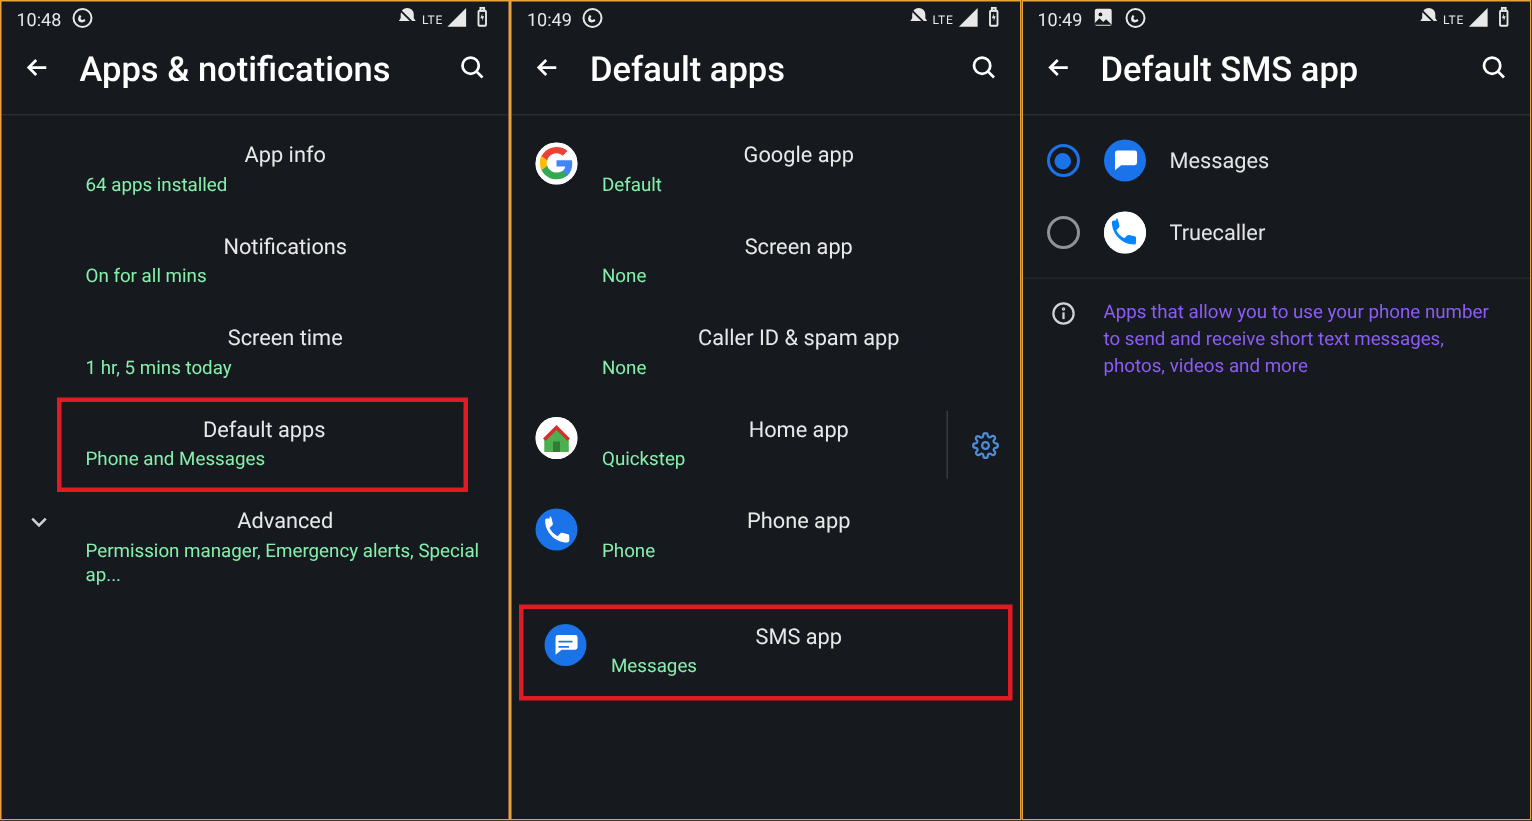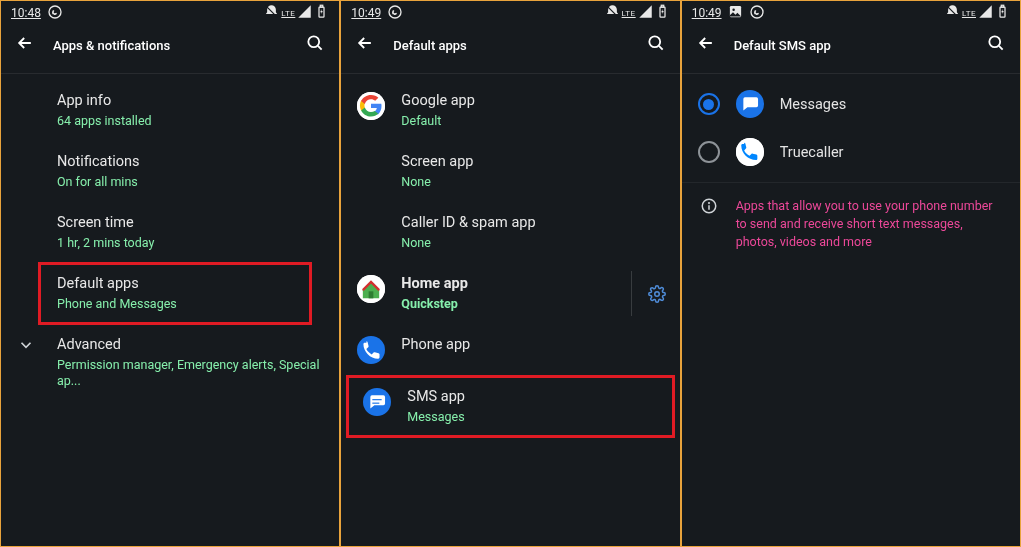--- a/index.html
+++ b/index.html
@@ -1,45 +1,45 @@
 <!DOCTYPE html>
 <html><head>
 <meta charset="utf-8">
 <style>
   * { margin: 0; padding: 0; box-sizing: border-box; font-family: Roboto, Arial, sans-serif; }
   body { background: #161a1e; width: 1021px; height: 547px; display: flex; }
   .panel { flex: 1; border: 1px solid #e8a33c; background: #161a1e; display: flex; flex-direction: column; overflow: hidden; position: relative; }
-  .status-bar { display: flex; align-items: center; justify-content: space-between; padding: 4px 10px 2px 10px; color: #e8e8e8; font-size: 12px; height: 22px; text-decoration: underline; }
+  .status-bar { display: flex; align-items: center; justify-content: space-between; padding: 4px 10px 2px 10px; color: #e8e8e8; font-size: 12px; height: 22px; }
   .status-left { display: flex; align-items: center; gap: 6px; }
   .status-right { display: flex; align-items: center; gap: 2px; }
   .status-right svg, .status-right span.icon-slot { display: inline-flex; }
   .header { display: flex; align-items: center; padding: 10px 14px 14px 14px; color: #fff; gap: 18px; }
-  .header .title { font-size: 13px; font-weight: 500; flex: 1; }
+  .header .title { font-size: 23px; font-weight: 500; flex: 1; }
   .divider { height: 1px; background: rgba(255,255,255,0.06); }
   .list { flex: 1; padding: 6px 0; }
   .item { display: flex; align-items: flex-start; padding: 12px 16px 12px 16px; color: #e4e4e4; cursor: pointer; position: relative; }
   .item .icon-col { width: 44px; display: flex; justify-content: flex-start; align-items: center; }
   .item .icon-col.empty { width: 44px; }
   .item .txt { flex: 1; }
-  .item .txt .primary { font-size: 14.5px; color: #e8e8e8; line-height: 1.3; }
+  .item .txt .primary { font-size: 14.5px; color: #e8e8e8; line-height: 1.3; text-align: center; }
   .item .txt .secondary { font-size: 12.5px; color: #86efac; margin-top: 2px; line-height: 1.3; }
   .panel1 .item { padding-left: 56px; }
   .panel1 .adv-item { padding-left: 16px; }
   .adv-item .expand { width: 40px; display:flex; align-items:center; justify-content:flex-start; color:#cfd3d7; }
   .highlight { outline: 3px solid #e01b24; outline-offset: -2px; }
   .app-ico { width: 28px; height: 28px; border-radius: 50%; display: flex; align-items: center; justify-content: center; }
   .gear { position: absolute; right: 14px; top: 50%; transform: translateY(-50%); display:flex; }
   .vdiv { position: absolute; right: 48px; top: 8px; bottom: 8px; width: 1px; background: rgba(255,255,255,0.15); }
   .radio-row { display:flex; align-items:center; padding: 10px 16px; gap: 16px; cursor:pointer; }
   .radio { width: 22px; height: 22px; border-radius:50%; border:2px solid #8e9398; display:flex; align-items:center; justify-content:center; flex-shrink:0; }
   .radio.selected { border-color:#1a73e8; }
   .radio.selected::after { content:''; width:11px; height:11px; background:#1a73e8; border-radius:50%; }
   .radio-label { color:#e4e4e4; font-size:14.5px; flex:1; }
   .info-row { display:flex; align-items:flex-start; padding: 14px 16px; gap: 16px; }
-  .info-row .info-txt { font-size:12.5px; color:#ec4899; line-height:1.45; flex:1; }
+  .info-row .info-txt { font-size:12.5px; color:#8b5cf6; line-height:1.45; flex:1; }
   .info-ico { width:22px; display:flex; justify-content:center; color:#cfd3d7; }
   .hdr-divider { height:1px; background:rgba(255,255,255,0.08); margin-top:2px; }
   .whatsapp-icon { width:16px; height:16px; }
   .ico16 { width:15px; height:15px; }
   .app-ico svg { width:28px; height:28px; }
 </style>
 </head>
 <body>
 
 <div class="panel panel1">
@@ -89,21 +89,21 @@
     </div>
     <div class="item">
       <div class="txt">
           <div class="primary">Notifications</div>
           <div class="secondary">On for all mins</div>
         </div>
     </div>
     <div class="item">
       <div class="txt">
           <div class="primary">Screen time</div>
-          <div class="secondary">1 hr, 2 mins today</div>
+          <div class="secondary">1 hr, 5 mins today</div>
         </div>
     </div>
     <div class="item highlight" style="margin:0 28px 0 38px; padding-left:18px;">
       <div class="txt">
           <div class="primary">Default apps</div>
           <div class="secondary">Phone and Messages</div>
         </div>
     </div>
     <div class="item adv-item">
       <div class="expand">
@@ -180,21 +180,21 @@
           <div class="secondary">None</div>
         </div>
     </div>
     <div class="item">
       <div class="icon-col empty"></div>
       <div class="txt">
           <div class="primary">Caller ID &amp; spam app</div>
           <div class="secondary">None</div>
         </div>
     </div>
-    <div class="item" style="position:relative;font-weight:bold;">
+    <div class="item" style="position:relative;">
       <div class="icon-col">
           <div class="app-ico" style="background:#fff;">
             <svg viewBox="0 0 24 24">
               <circle cx="12" cy="12" r="12" fill="#fff"></circle>
               <path d="M5 13l7-7 7 7v7H5z" fill="#4caf50"></path>
               <rect x="10" y="14" width="4" height="6" fill="#2e7d32"></rect>
               <path d="M5 13l7-7 7 7" fill="none" stroke="#d32f2f" stroke-width="2"></path>
             </svg>
           </div>
         </div>
@@ -213,23 +213,24 @@
     <div class="item">
       <div class="icon-col">
           <div class="app-ico" style="background:#1a73e8;">
             <svg viewBox="0 0 24 24">
               <path d="M6.6 3c.5 0 .9.3 1 .8l.8 3.2c.1.4 0 .8-.3 1.1L6.5 9.7c1 2 2.6 3.6 4.6 4.6l1.6-1.6c.3-.3.7-.4 1.1-.3l3.2.8c.5.1.8.5.8 1v2.6c0 .6-.5 1.1-1.1 1.1C9.9 18 4 12.1 4 5.3 4 4.7 4.5 4.2 5.1 4.2H6.6z" fill="#fff" transform="translate(1.5 1.5)"></path>
             </svg>
           </div>
         </div>
       <div class="txt">
           <div class="primary">Phone app</div>
-        </div>
-    </div>
-    <div class="item highlight" style="margin:0 6px;">
+          <div class="secondary">Phone</div>
+        </div>
+    </div>
+    <div class="item highlight" style="margin:16px 6px;">
       <div class="icon-col">
           <div class="app-ico" style="background:#1a73e8;">
             <svg viewBox="0 0 24 24">
               <path d="M4 5h16a2 2 0 0 1 2 2v8a2 2 0 0 1-2 2H9l-5 4V7a2 2 0 0 1 2-2z" fill="#fff" transform="scale(0.7) translate(5 4)"></path>
               <line x1="8" y1="10" x2="16" y2="10" stroke="#1a73e8" stroke-width="1"></line>
               <line x1="8" y1="13" x2="14" y2="13" stroke="#1a73e8" stroke-width="1"></line>
             </svg>
           </div>
         </div>
       <div class="txt">

